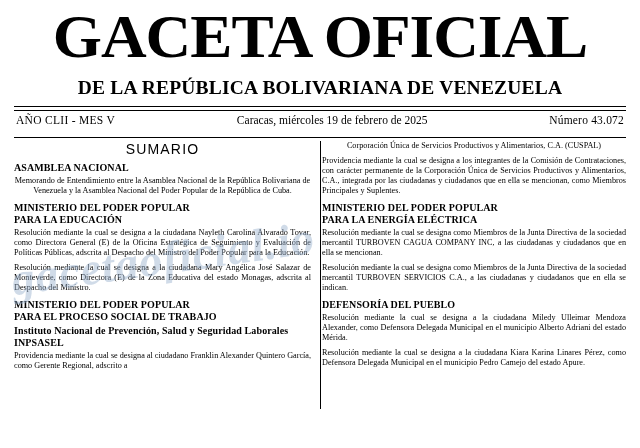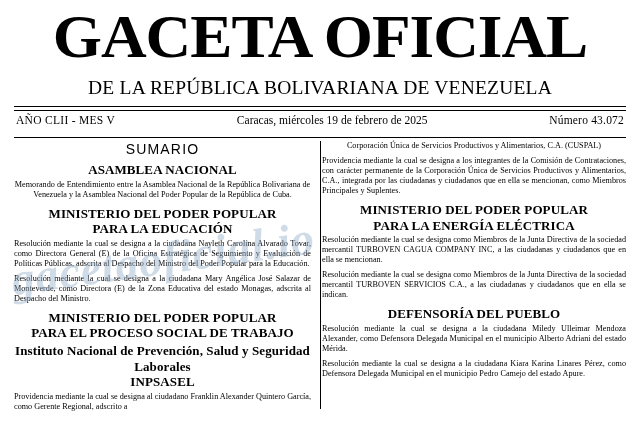--- a/index.html
+++ b/index.html
@@ -31,21 +31,21 @@
     font-weight: bold;
     font-size: 62px;
     line-height: 0.92;
     letter-spacing: -1px;
     white-space: nowrap;
     margin: 0;
     transform: scaleX(1.02);
   }
   .masthead-sub {
     font-family: "Liberation Serif", serif;
-    font-weight: normal;
+    font-weight: bold;
     font-size: 19.5px;
     letter-spacing: 0.2px;
     white-space: nowrap;
     margin-top: 12px;
   }
   .rule {
     border: none;
     border-top: 1.4px solid #000;
     margin: 7px 0 0 0;
   }
@@ -83,23 +83,23 @@
   .col-right { padding-left: 1px; border-left: 1px solid #000; }
 
   .sumario {
     text-align: center;
     font-size: 14px;
     font-family: Liberation Sans, sans-serif;
     letter-spacing: 1.2px;
     margin-bottom: 4px;
   }
   .org {
-    text-align: center;
+    text-align: left;
     font-weight: bold;
-    font-size: 13px;
+    font-size: 10px;
     line-height: 1.2;
     margin: 6px 0 2px 0;
     letter-spacing: 0.1px;
   }
   .org.first { margin-top: 2px; }
   .entry {
     margin: 0 0 5px 0;
     text-align: justify;
     hyphens: auto;
   }

